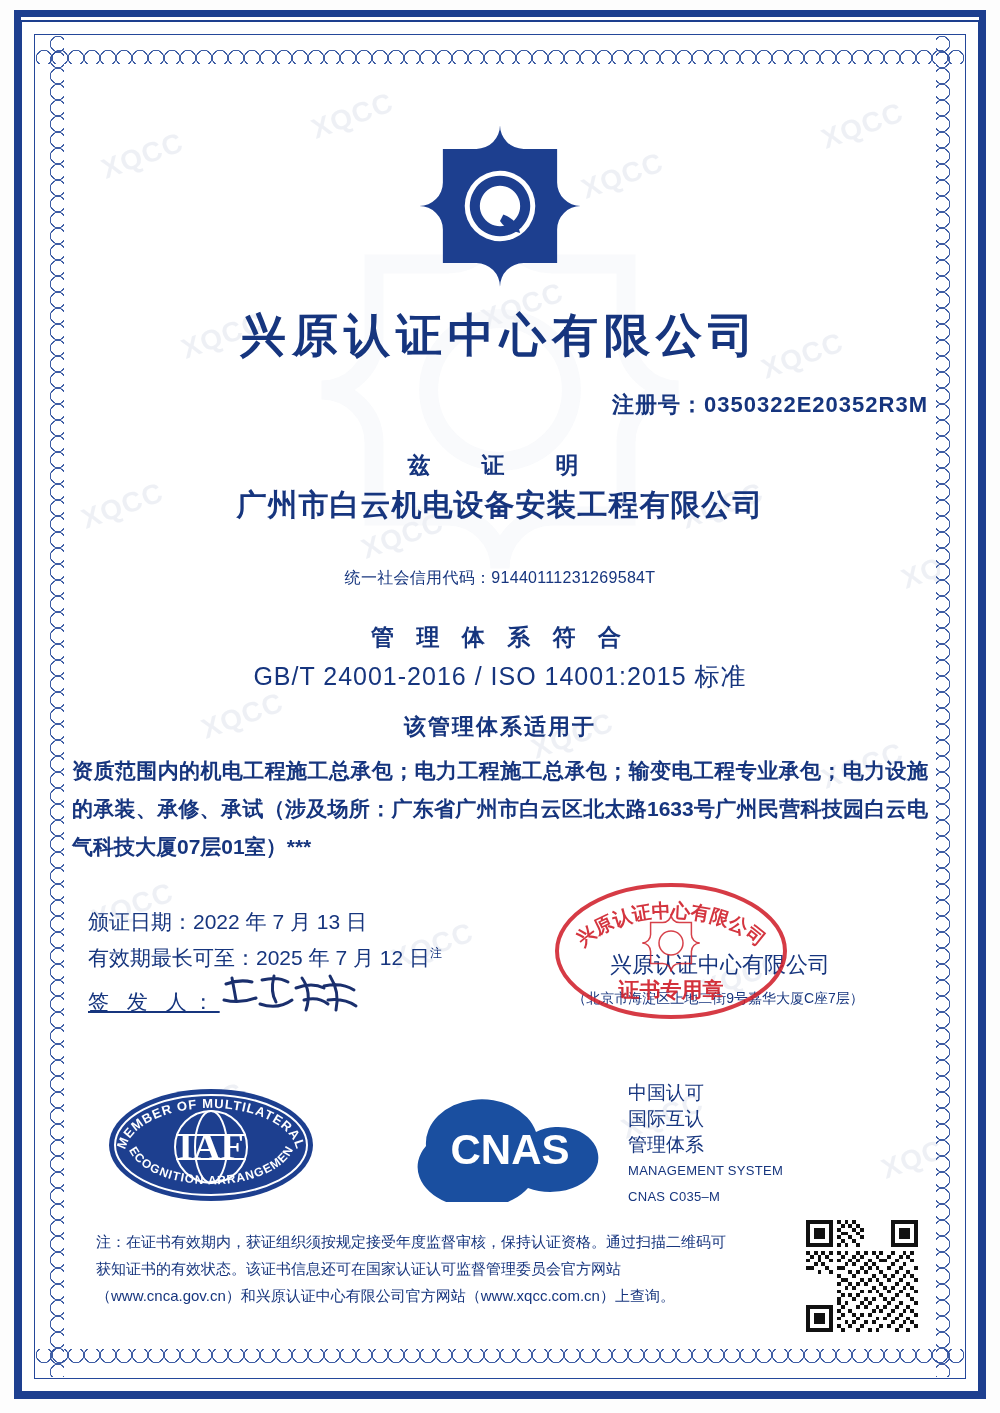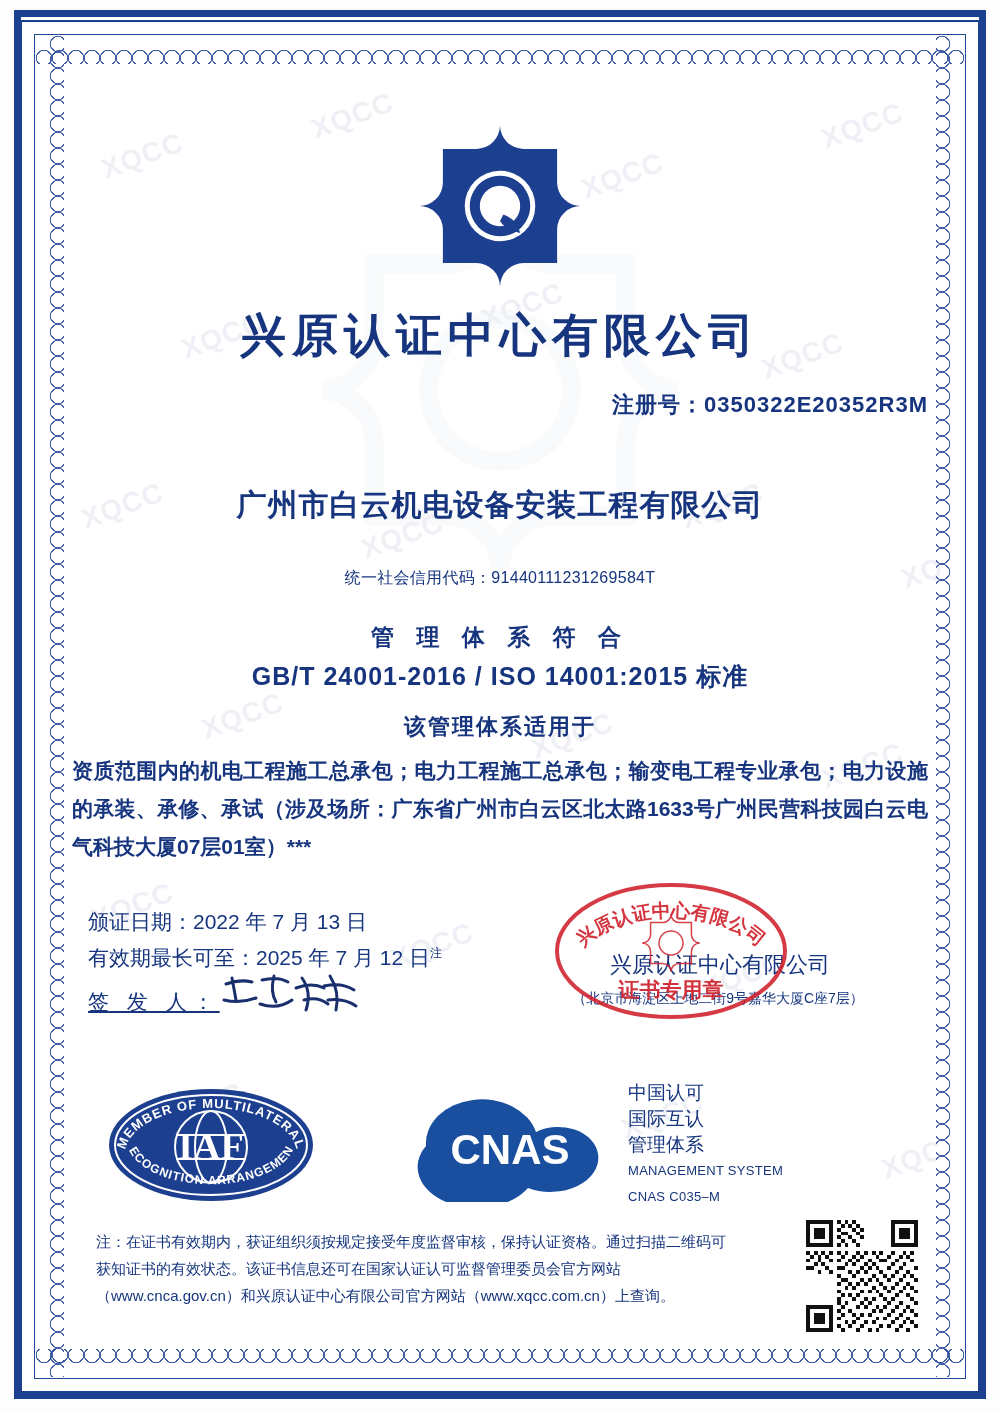--- a/index.html
+++ b/index.html
@@ -116,21 +116,21 @@
   .credit{
     position:absolute;top:508px;left:0;right:0;
     font-size:16px;letter-spacing:.3px;
   }
   .conform{
     position:absolute;top:562px;left:0;right:0;
     font-size:23px;font-weight:bold;letter-spacing:8px;
   }
   .standard{
     position:absolute;top:600px;left:0;right:0;
-    font-size:25px;font-weight:bold;letter-spacing:1px;
+    font-size:25px;font-weight:normal;letter-spacing:1px;
   }
   .applies{
     position:absolute;top:652px;left:0;right:0;
     font-size:22px;font-weight:bold;letter-spacing:2px;
   }
   .scope{
     position:absolute;top:692px;left:12px;right:12px;
     font-size:21px;line-height:38px;color:#16357e;
     text-align:justify;
     font-weight:700;
@@ -246,20 +246,21 @@
       <path d="M100 64 a36 36 0 1 0 0.01 0 z M100 76 a24 24 0 1 1 -0.01 0 z" fill="#1d3f8f"></path>
       <path d="M104 110 q16 6 20 22 q-16 -2 -24 -14 z" fill="#1d3f8f"></path>
     </svg>
 
     <div class="cert-title">兴原认证中心有限公司</div>
 
     <div class="reg-no">
       <span>注册号：</span><span>0350322E20352R3M</span>
     </div>
 
+    <div class="hereby center-line">兹　证　明</div>
     <div class="company center-line">广州市白云机电设备安装工程有限公司</div>
     <div class="credit center-line">统一社会信用代码：91440111231269584T</div>
 
     <div class="conform center-line">管 理 体 系 符 合</div>
     <div class="standard center-line">GB/T 24001-2016 / ISO 14001:2015 标准</div>
     <div class="applies center-line">该管理体系适用于</div>
 
     <div class="scope">资质范围内的机电工程施工总承包；电力工程施工总承包；输变电工程专业承包；电力设施的承装、承修、承试（涉及场所：广东省广州市白云区北太路1633号广州民营科技园白云电气科技大厦07层01室）***</div>
 
     <div class="issue-date">

